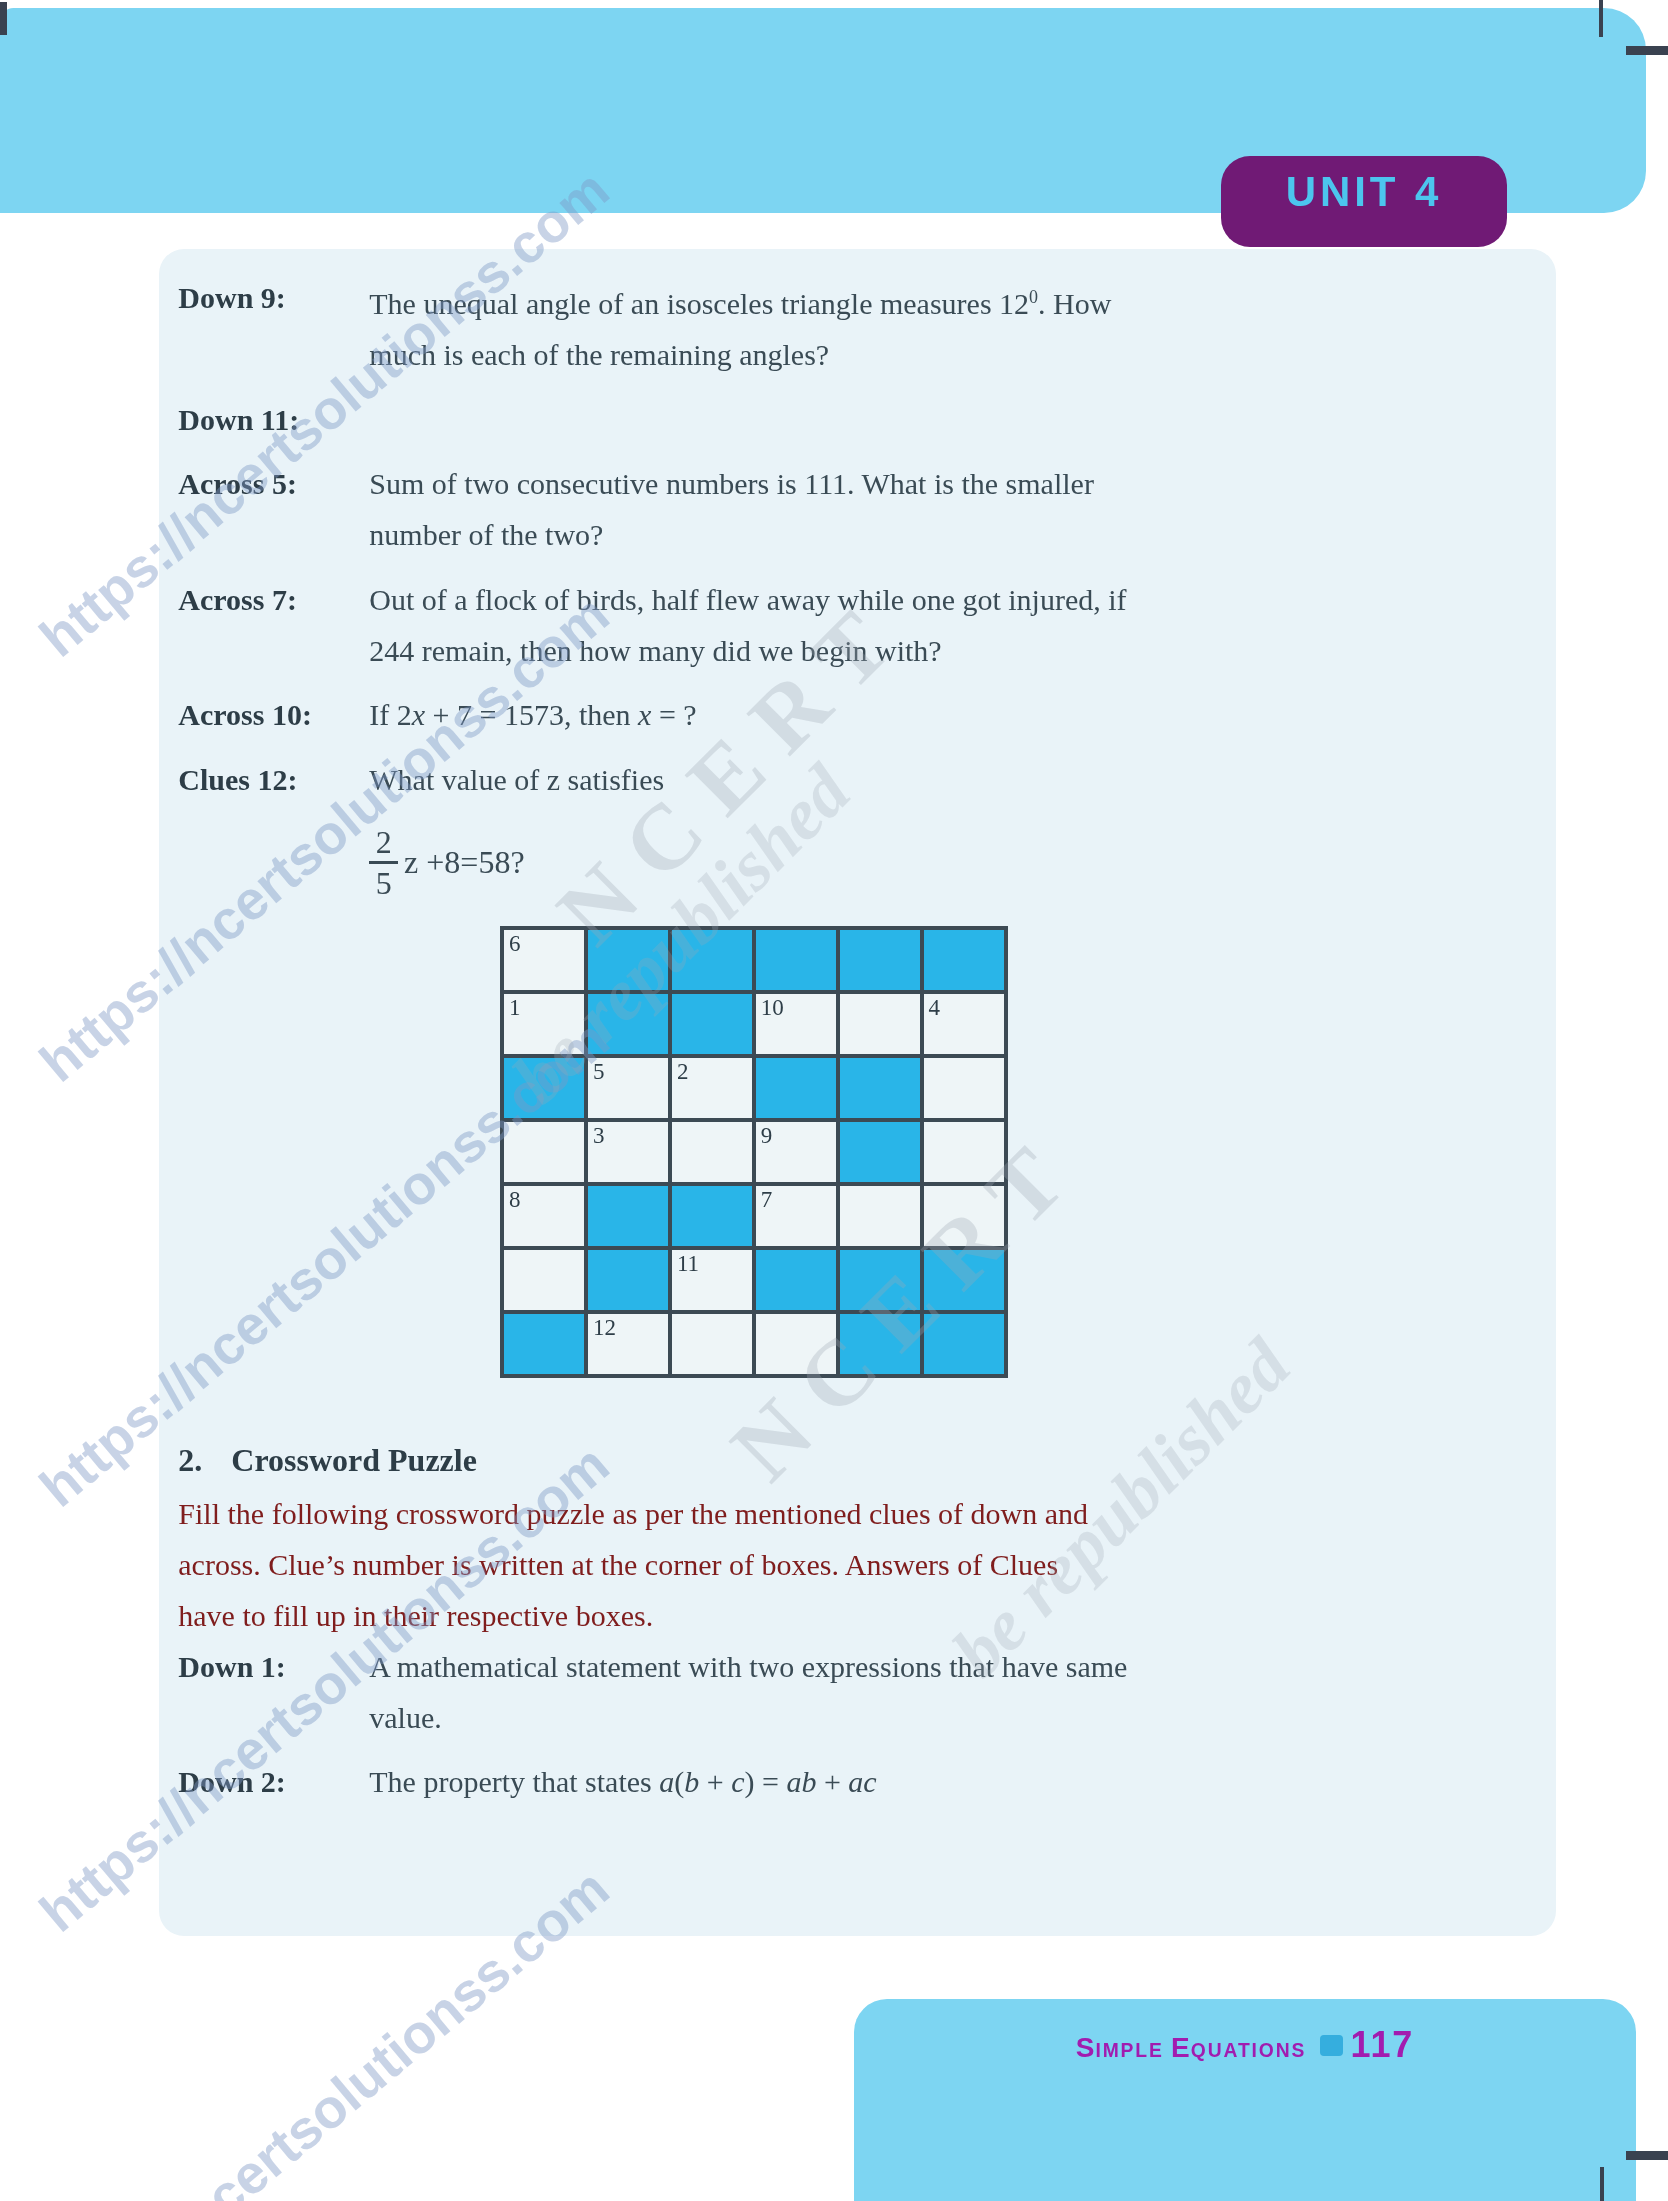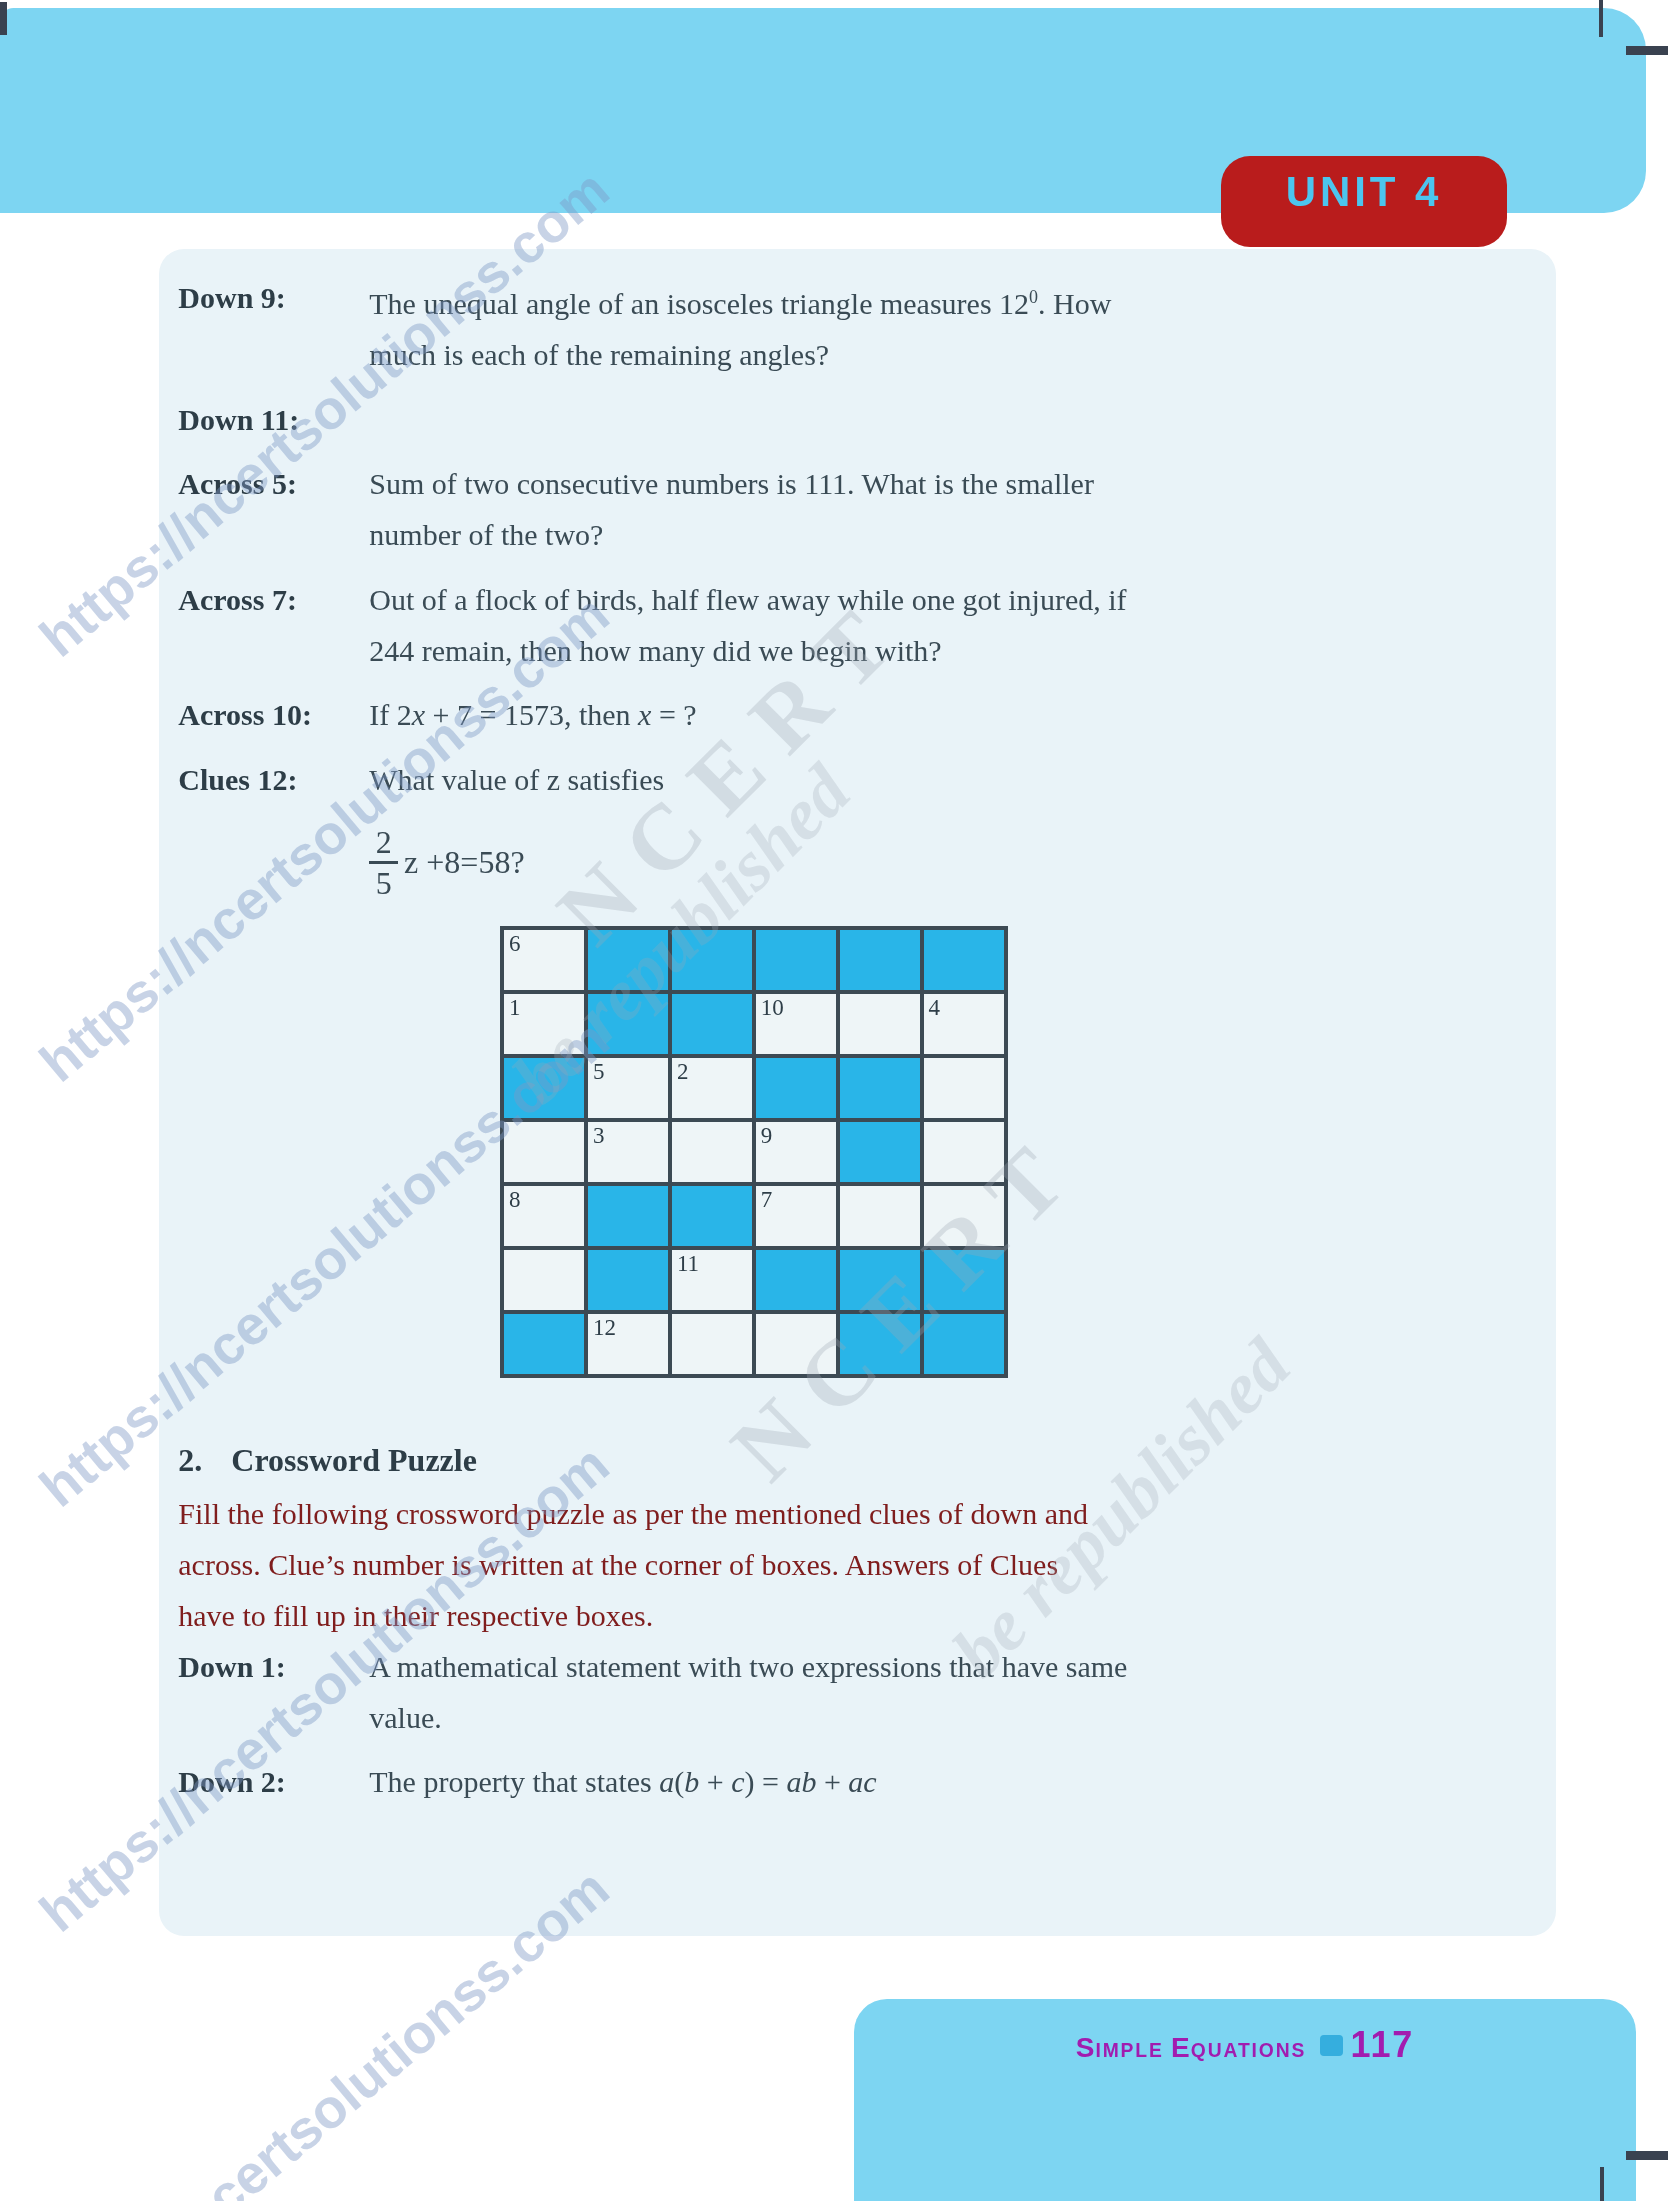--- a/index.html
+++ b/index.html
@@ -9,21 +9,21 @@
   }
   
   .mark { position:absolute; background:#3a4250; z-index:9; }
   
   .band {
     position:absolute; left:0; top:7.7px; width:1646px; height:205px;
     background:#7dd5f2; border-radius:13.5px 42px 42px 0; z-index:1;
   }
   .unit-box {
     position:absolute; left:1221px; top:156px; width:286px; height:91px;
-    background:#b91c1c; border-radius:29px; z-index:2; text-align:center;
+    background:#701a75; border-radius:29px; z-index:2; text-align:center;
   }
   .unit-box span {
     display:inline-block; margin-top:11.6px;
     font-family:"Liberation Sans", sans-serif; font-weight:bold;
     font-size:42px; letter-spacing:3.9px; color:#4cc5ee;
   }
   
   .panel {
     position:absolute; left:159px; top:249px; width:1397px; height:1687px;
     box-sizing:border-box; padding:23px 39px 0 19.3px;

